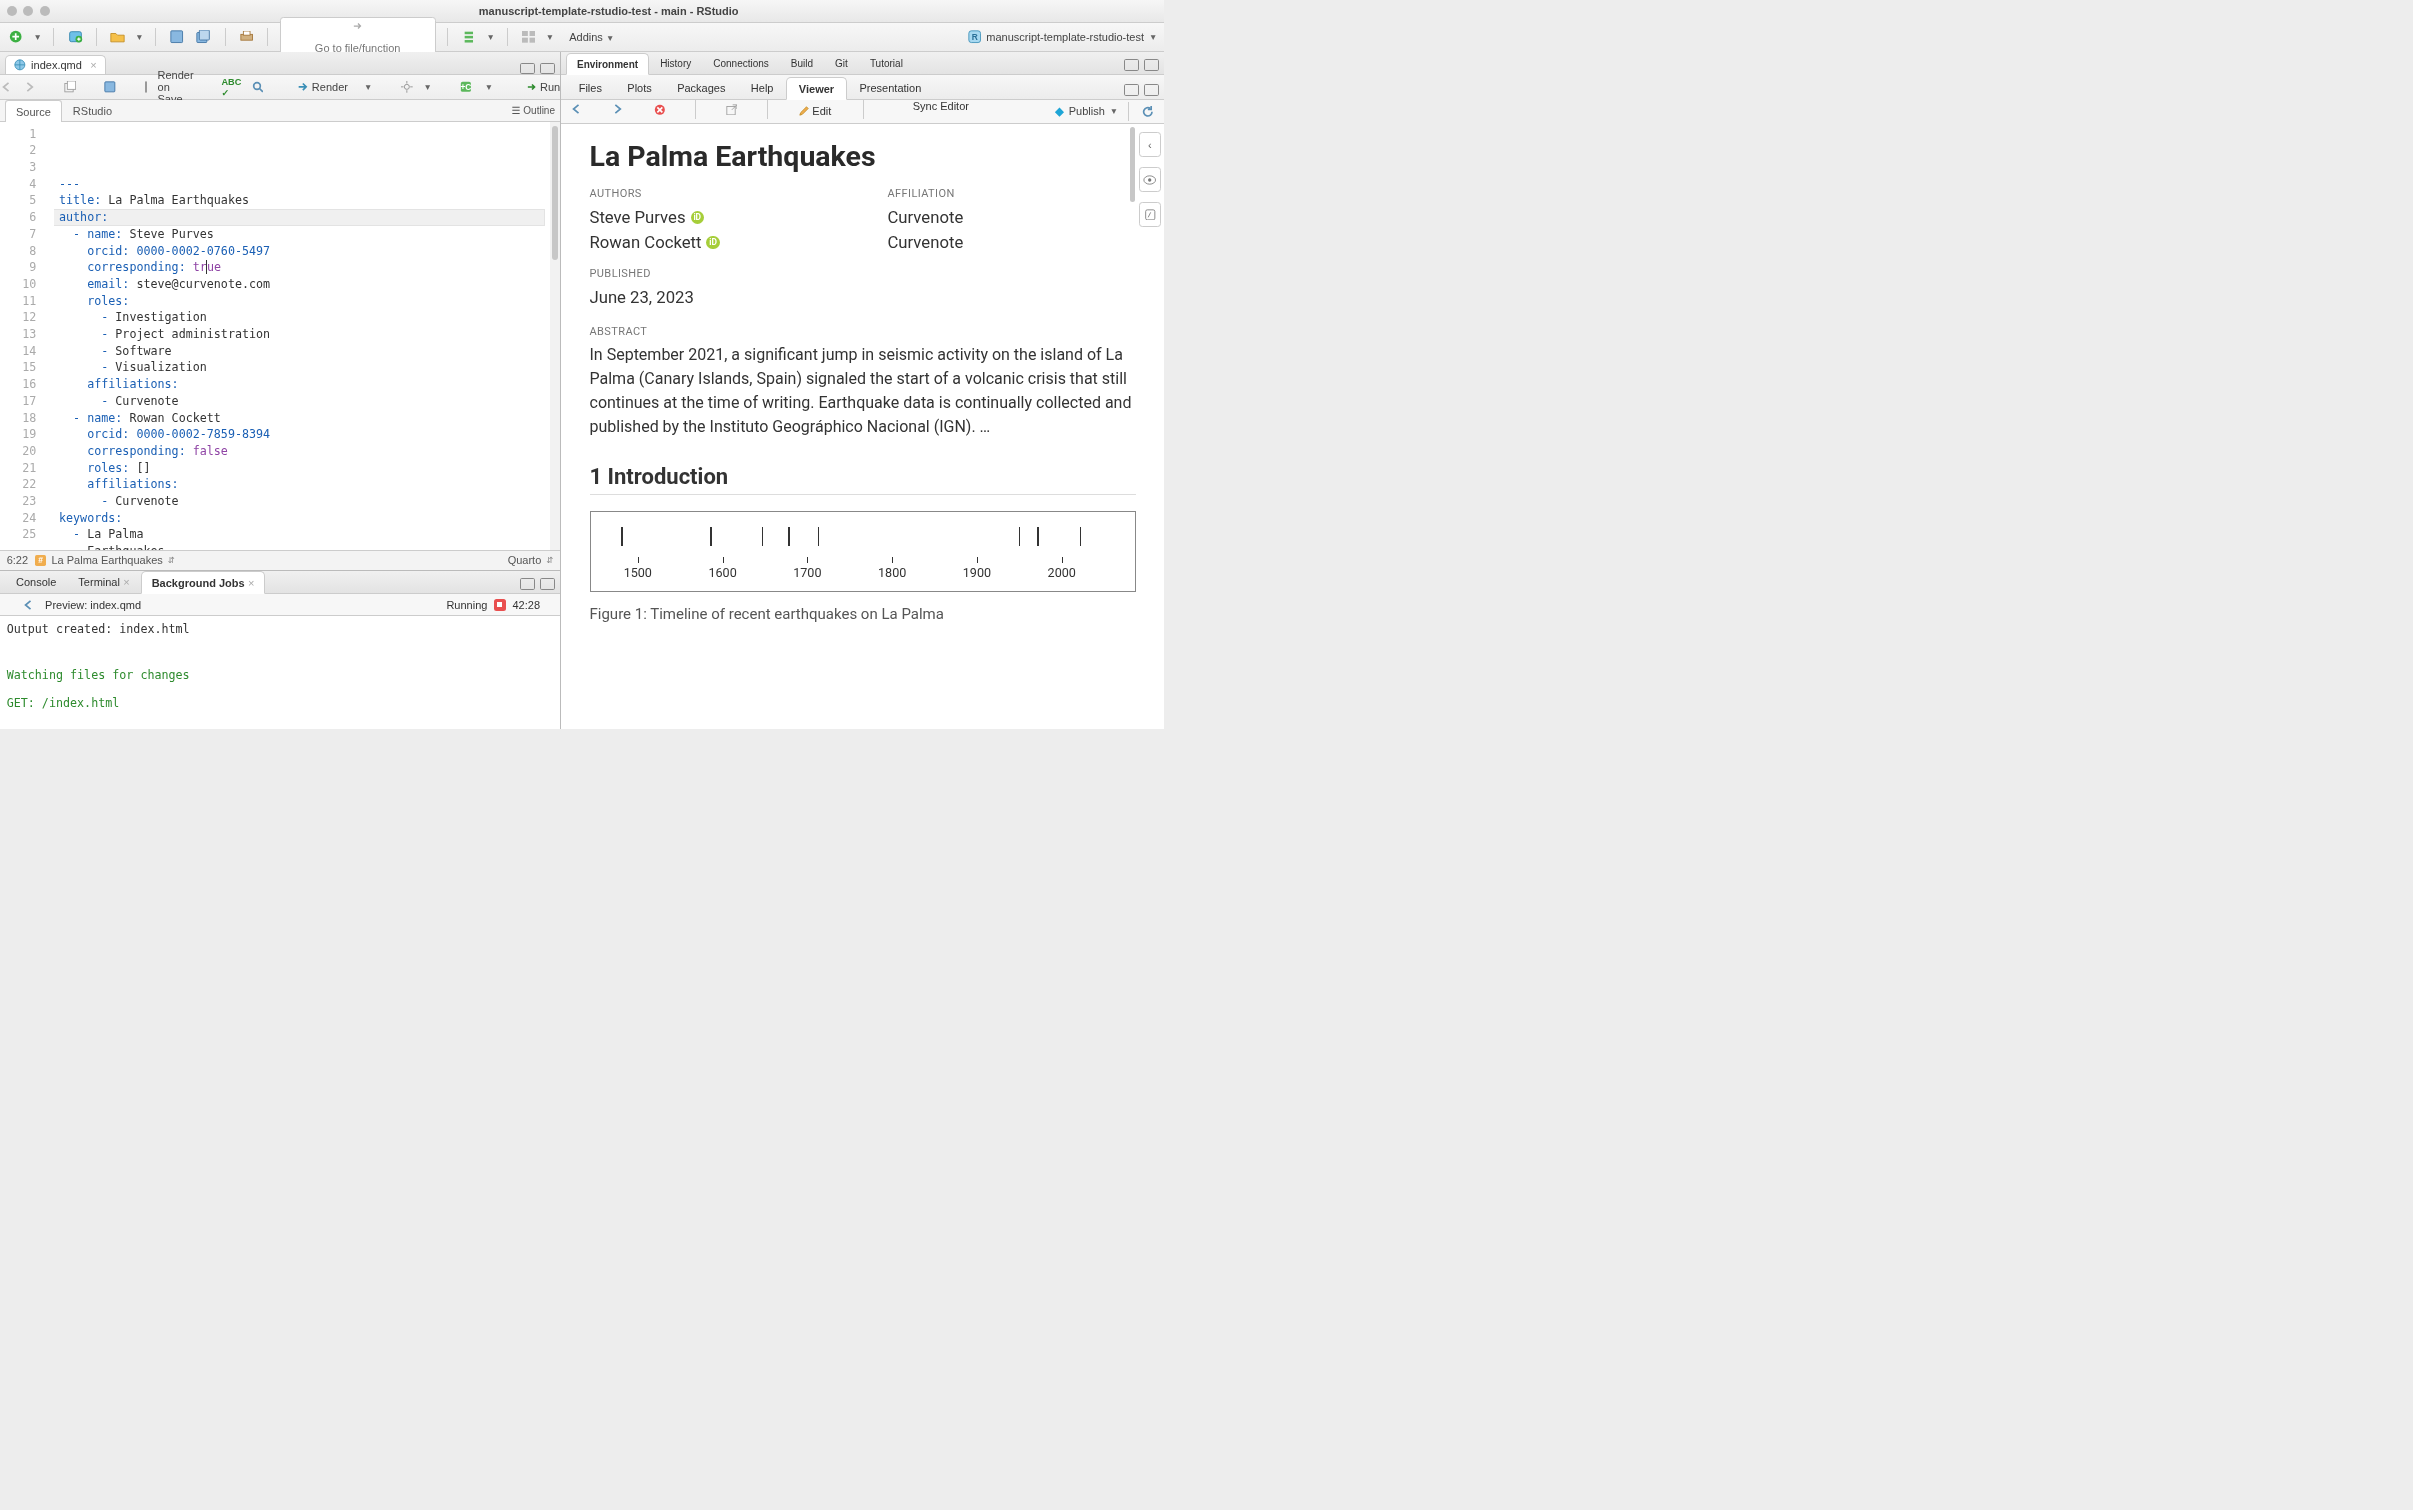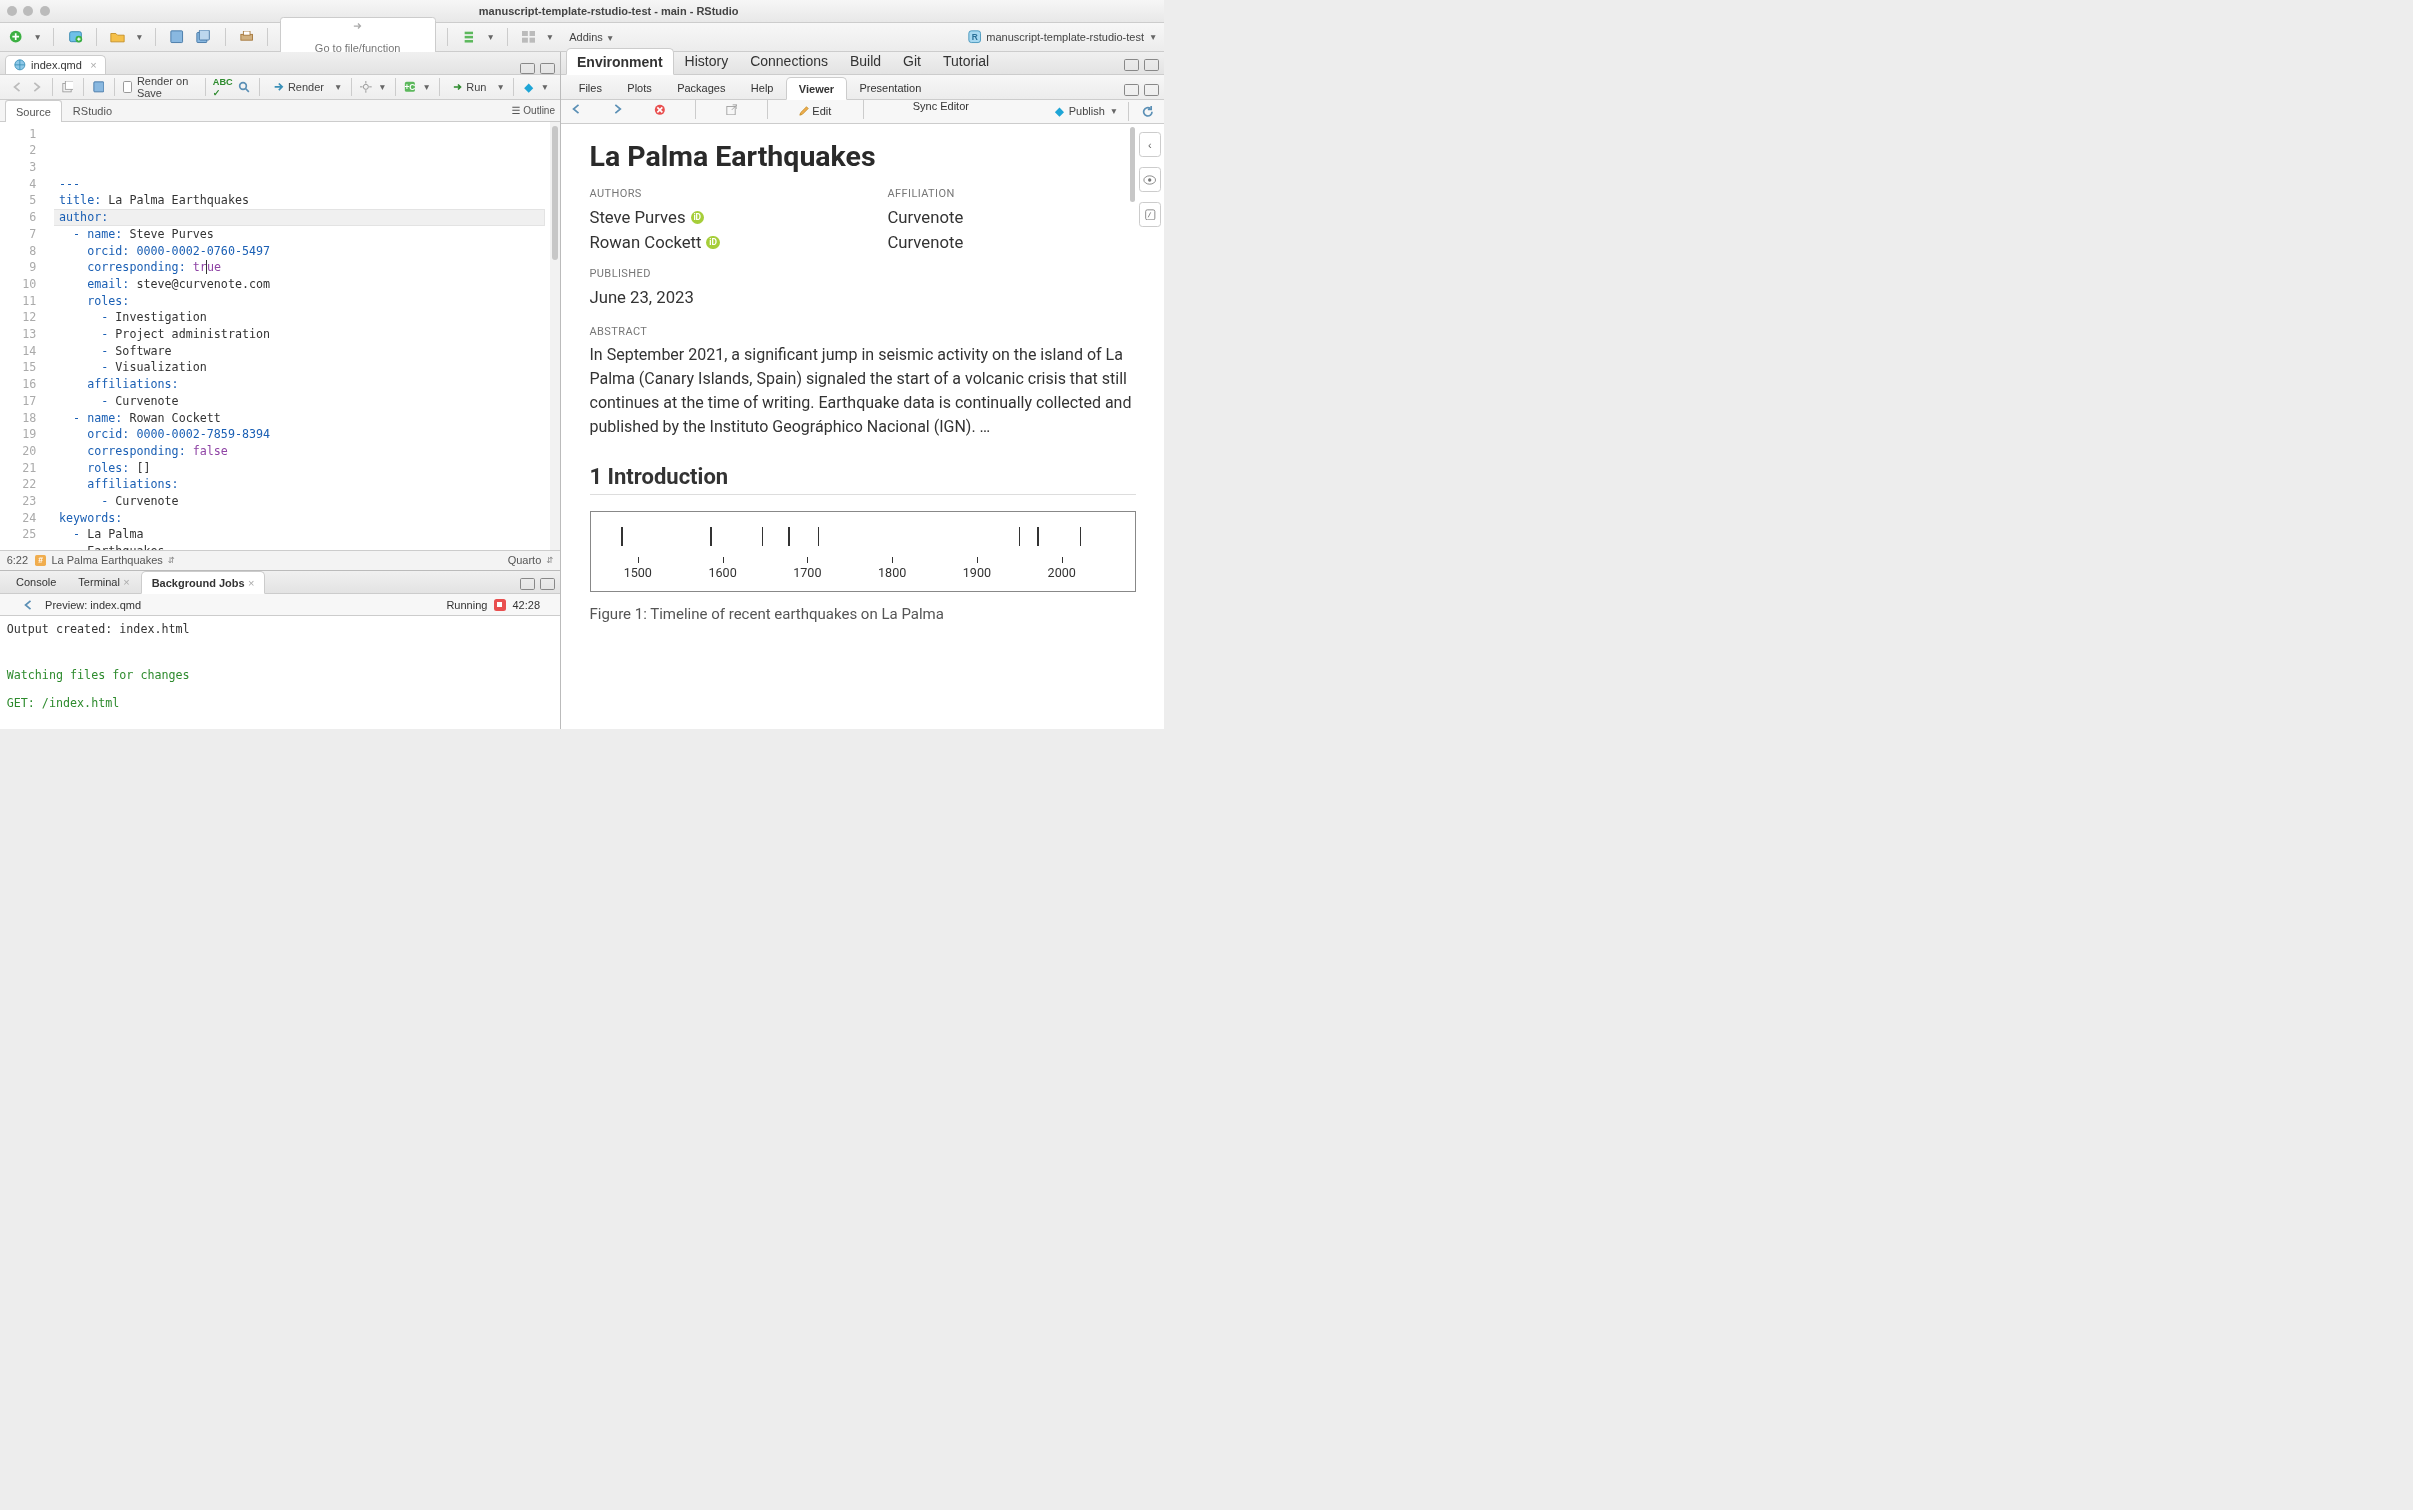--- a/index.html
+++ b/index.html
@@ -25,21 +25,21 @@
 .leftcol { width: 561px; display:flex; flex-direction:column; border-right:0.8px solid #bbb; }
 .rightcol { flex:1; display:flex; flex-direction:column; background:#fff; }
 
 
 .tabstrip { height:23.4px; background:linear-gradient(#f0f0f0,#e3e3e3); border-bottom:0.8px solid #ccc; display:flex; align-items:flex-end; padding:0 5px; }
 .filetab { background:#fff; border:0.8px solid #ccc; border-bottom:none; border-radius:5px 5px 0 0; padding:3.3px 8.4px; display:flex; align-items:center; gap:5px; font-size:11px; }
 .filetab .close { color:#aaa; margin-left:3.3px; }
 .tabstrip .right { margin-left:auto; display:flex; gap:5px; align-items:center; }
 .winbtn { width:15px; height:11.7px; border:0.8px solid #888; border-radius:1.7px; }
 
-.edittool { height:25px; background:linear-gradient(#f7f7f7,#eee); border-bottom:0.8px solid #ccc; display:flex; align-items:center; padding:0 11px; gap:5px; font-size:11px; color:#444; }
+.edittool { height:25px; background:linear-gradient(#f7f7f7,#eee); border-bottom:0.8px solid #ccc; display:flex; align-items:center; padding:0 1px; gap:11px; font-size:11px; color:#444; }
 .edittool .chk { width:11.7px; height:11.7px; border:0.8px solid #999; border-radius:1.7px; background:#fff; }
 .btntext { display:flex; align-items:center; gap:3.3px; padding:1.7px 5px; }
 .caret { font-size:8.4px; color:#666; }
 
 .viewtabs { height:22px; border-bottom:0.8px solid #ccc; display:flex; align-items:center; padding:0 5px; background:#f5f5f5; gap:0; }
 .viewtab { padding:4.2px 10px; font-size:11px; color:#555; border:0.8px solid transparent; border-radius:3.3px 3.3px 0 0; }
 .viewtab.active { background:#fff; border-color:#ccc; border-bottom-color:#fff; position:relative; top:0.8px; }
 .viewtabs .right { margin-left:auto; display:flex; align-items:center; gap:3.3px; color:#555;justify-content:center; }
 
 
@@ -73,21 +73,21 @@
 .jobbar { height:22px; background:#f7f7f7; border-bottom:0.8px solid #ccc; display:flex; align-items:center; padding:0 20px; gap:6.7px; font-size:11px; }
 .jobbar .right { margin-left:auto; display:flex; align-items:center; gap:6.7px; }
 .stopdot { width:11.7px; height:11.7px; border-radius:2.5px; background:#e94f4f; display:inline-flex; align-items:center; justify-content:center; }
 .stopdot::after { content:""; width:5px; height:5px; background:#fff; }
 
 .conscontent { flex:1; background:#fff; font-family:Menlo,Consolas,monospace; font-size:11.7px; padding:5px 6.7px; line-height:16.7px; }
 .green { color:#2e8b2e;margin-top:12px; }
 
 
 .toptabs { height:23.4px; background:linear-gradient(#f0f0f0,#e3e3e3); border-bottom:0.8px solid #ccc; display:flex; align-items:flex-end; padding:0 5px; }
-.toptab { padding:5px 10px 4.2px; font-size:14px; color:#333; border:0.8px solid transparent; border-radius:5px 5px 0 0; }
+.toptab { padding:5px 10px 4.2px; font-size:10px; color:#333; border:0.8px solid transparent; border-radius:5px 5px 0 0; }
 .toptab.active { background:#fff; border-color:#ccc; border-bottom-color:#fff; position:relative; top:0.8px; font-weight:600; }
 .toptabs .right { margin-left:auto; display:flex; gap:5px; align-items:center; padding-bottom:3.3px; }
 
 .bottabs { height:25px; background:linear-gradient(#f7f7f7,#ececec); border-bottom:0.8px solid #ccc; display:flex; align-items:flex-end; padding:0 5px; }
 .bottab { padding:5px 11.7px 4.2px; font-size:11px; color:#333; border:0.8px solid transparent; border-radius:5px 5px 0 0; }
 .bottab.active { background:#fff; border-color:#ccc; border-bottom-color:#fff; position:relative; top:0.8px; font-weight:600; }
 .bottabs .right { margin-left:auto; display:flex; gap:5px; align-items:center; padding-bottom:3.3px; }
 
 .viewertool { height:23.4px; background:#f7f7f7; border-bottom:0.8px solid #ccc; display:flex; padding:0 6.7px; gap:23px; font-size:11px; }
 .viewertool .right { margin-left:auto; display:flex; align-items:center; gap:6.7px; }

